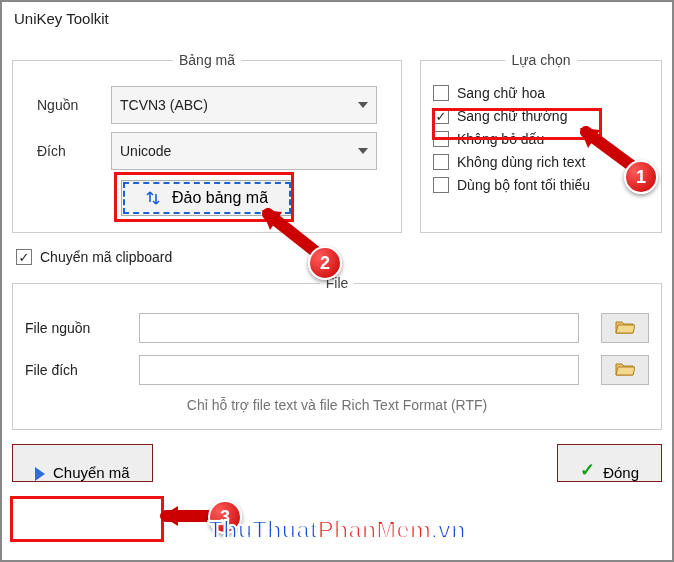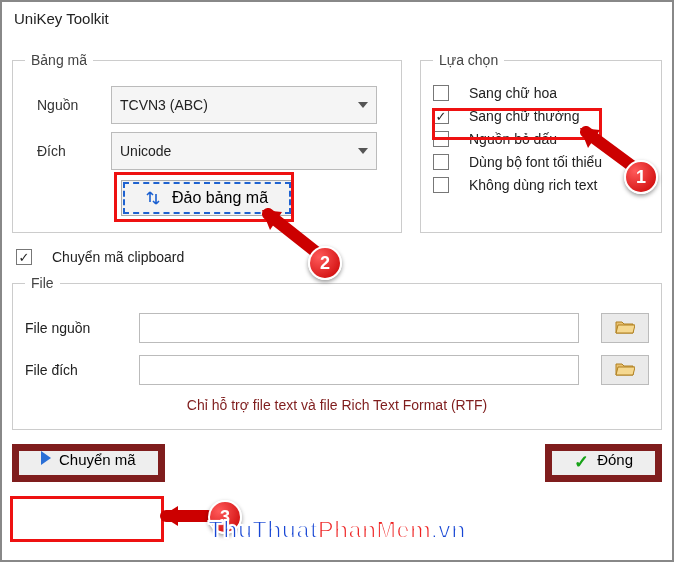--- a/index.html
+++ b/index.html
@@ -16,21 +16,21 @@
 .title { font-size: 15px; margin: 0 0 25px 2px; }
 .top-row { display: flex; gap: 18px; }
 .bang-ma { flex: 0 0 390px; }
 .lua-chon { flex: 1; }
 
 fieldset {
   border: 1px solid #ccc;
   padding: 10px 12px 16px 12px;
   margin: 0 0 10px 0;
 }
-legend { padding: 0 6px; color: #444; font-size: 14px; }
+legend { padding: 0 6px; color: #444; font-size: 14px; text-align: center; }
 
 .field-row { display: flex; align-items: center; margin: 8px 12px; gap: 10px; }
 .field-row label.lbl { width: 64px; color: #333; }
 
 .select {
   flex: 1;
   display: flex;
   align-items: center;
   justify-content: space-between;
   height: 38px;
@@ -51,21 +51,21 @@
   display: inline-flex; align-items: center; gap: 12px;
   padding: 8px 24px;
   background: #f3f3f3;
   border: 1px solid #aaa;
   outline: 2px dashed #1e62d0;
   outline-offset: -4px;
   font-size: 16px;
 }
 .swap-icon svg { display: block; }
 
-.opt { display: flex; align-items: center; gap: 20px; margin: 7px 0; }
+.opt { display: flex; align-items: center; gap: 8px; margin: 7px 0; }
 .cbx {
   width: 16px; height: 16px;
   border: 1px solid #777;
   display: inline-flex; align-items: center; justify-content: center;
   background: #fff;
   font-size: 13px; line-height: 1;
 }
 .cbx.checked::after { content: "✓"; color: #222; }
 
 .clipboard-row { margin: 6px 0 10px 4px; }
@@ -77,27 +77,27 @@
   height: 30px;
   border: 1px solid #bbb;
   background: #fff;
 }
 .browse-btn {
   width: 48px; height: 30px;
   border: 1px solid #bbb;
   background: #eaeaea;
   display: flex; align-items: center; justify-content: center;
 }
-.hint { text-align: center; color: #7f1d1d; margin-top: 6px; font-size: 14px; }
+.hint { text-align: center; color: #737373; margin-top: 6px; font-size: 14px; }
 
 .bottom-row { display: flex; justify-content: space-between; align-items: center; margin-top: 14px; }
 .action-btn {
-  display: inline-flex; align-items: flex-start; gap: 8px;
+  display: inline-flex; align-items: flex-end; gap: 8px;
   height: 38px; padding: 0 22px;
-  background: #eee; border: 7px solid #7f1d1d;
+  background: #eee; border: 1px solid #7f1d1d;
   font-size: 15px;
 }
 .play-tri { width: 0; height: 0; border-top: 7px solid transparent; border-bottom: 7px solid transparent; border-left: 10px solid #2a6fd6; }
 .check-green { color: #17a217; font-weight: bold; font-size: 18px; }
 
 
 .annot-box { position: absolute; border: 3px solid #e11; pointer-events: none; }
 .annot-callout {
   position: absolute;
   width: 34px; height: 34px; border-radius: 50%;
@@ -166,29 +166,29 @@
         <div class="opt">
           <span class="cbx"></span>
           <span>Sang chữ hoa</span>
         </div>
         <div class="opt">
           <span class="cbx checked"></span>
           <span>Sang chữ thường</span>
         </div>
         <div class="opt">
           <span class="cbx"></span>
-          <span>Nguồn bỏ dấu</span>
+          <span>Không bỏ dấu</span>
+        </div>
+        <div class="opt">
+          <span class="cbx"></span>
+          <span>Không dùng rich text</span>
         </div>
         <div class="opt">
           <span class="cbx"></span>
           <span>Dùng bộ font tối thiểu</span>
-        </div>
-        <div class="opt">
-          <span class="cbx"></span>
-          <span>Không dùng rich text</span>
         </div>
       </div>
   </fieldset>
 </div>
 
 <div class="opt clipboard-row">
   <span id="clip-cbx" class="cbx checked"></span>
   <span>Chuyển mã clipboard</span>
 </div>
 

